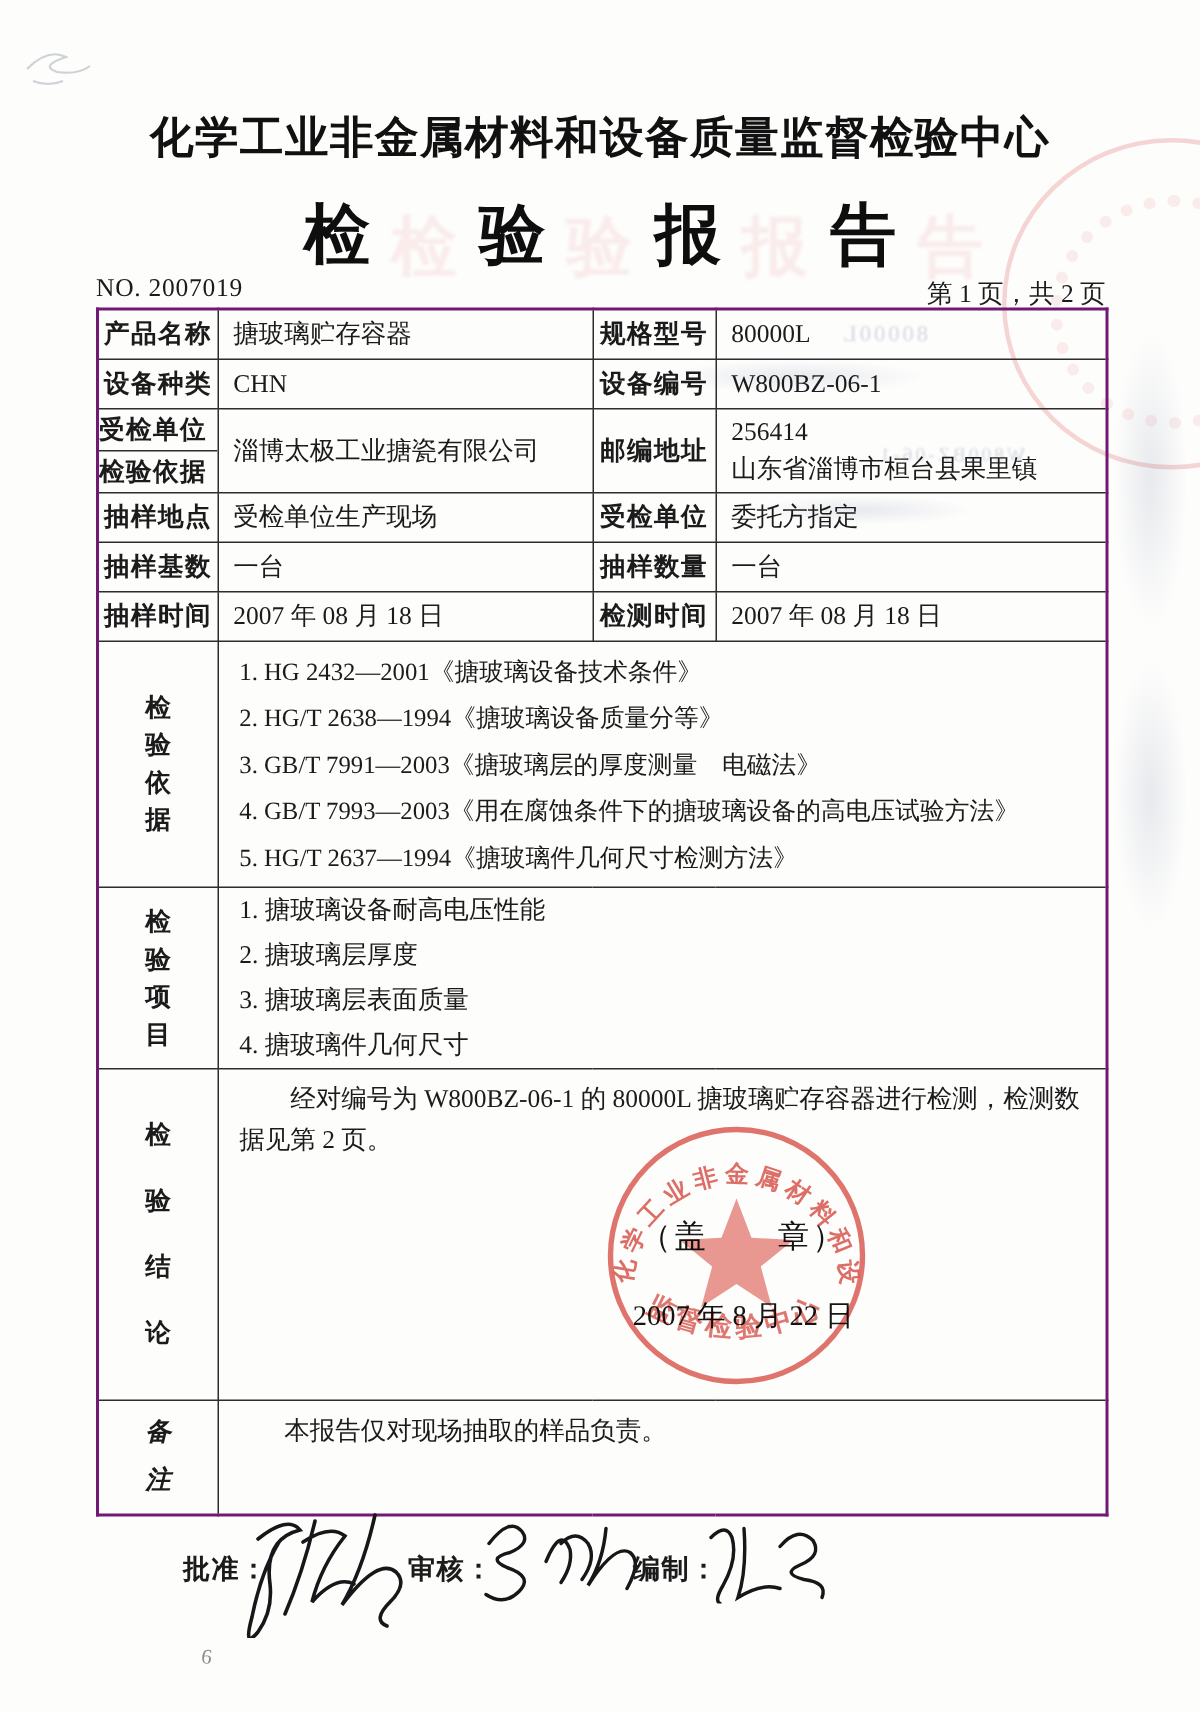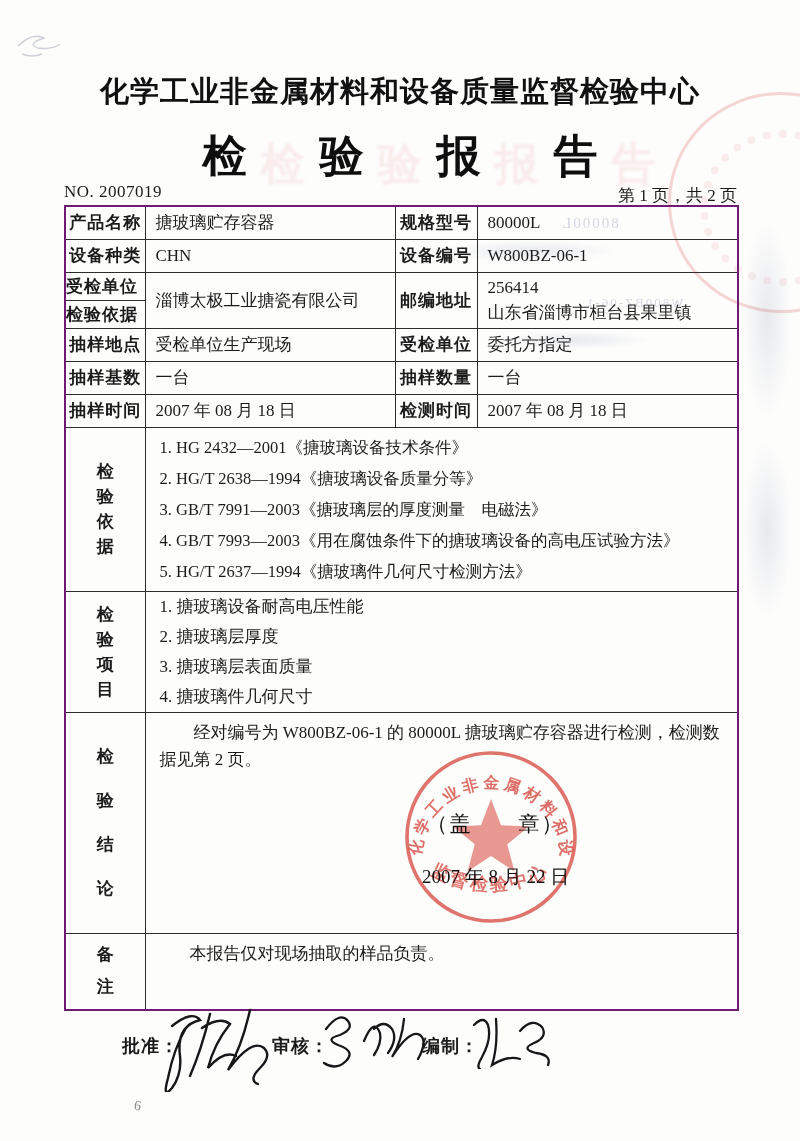--- a/index.html
+++ b/index.html
@@ -50,21 +50,21 @@
   .report-table{border:2px solid #701a75;}
   td.lbl{font-weight:700;text-align:center;padding:0;letter-spacing:1px;}
   td.split{padding:0;}
   .split-half{height:27px;line-height:27px;text-align:left;font-weight:700;letter-spacing:1px;}
   .split-half.top{border-bottom:1.5px solid #2d2d2d;}
   .two-line{line-height:25px;padding:3px 0;}
   td.big-lbl{padding:0;text-align:center;font-weight:700;}
   .vstack{width:1.3em;margin:0 auto;word-break:break-all;text-align:center;}
   .vstack.lh24{line-height:25px;}
   .vstack.lh42{line-height:44px;}
-  .vstack.lh32{line-height:32px;}
+  .vstack.lh32{line-height:32px;font-style:italic;}
   td.section-body{vertical-align:middle;padding-left:14px;}
   .basis-line{line-height:31px;font-size:16.5px;white-space:nowrap;}
   .item-line{line-height:30px;font-size:17px;}
   td.conclusion-cell{vertical-align:top;position:relative;padding:6px 14px 0 14px;}
   .conclusion-text{margin:0;text-indent:2em;line-height:27px;}
   td.remarks-cell{vertical-align:top;padding-top:8px;}
   .remarks-text{text-indent:2em;line-height:24px;}
 
   
   .seal-note{

